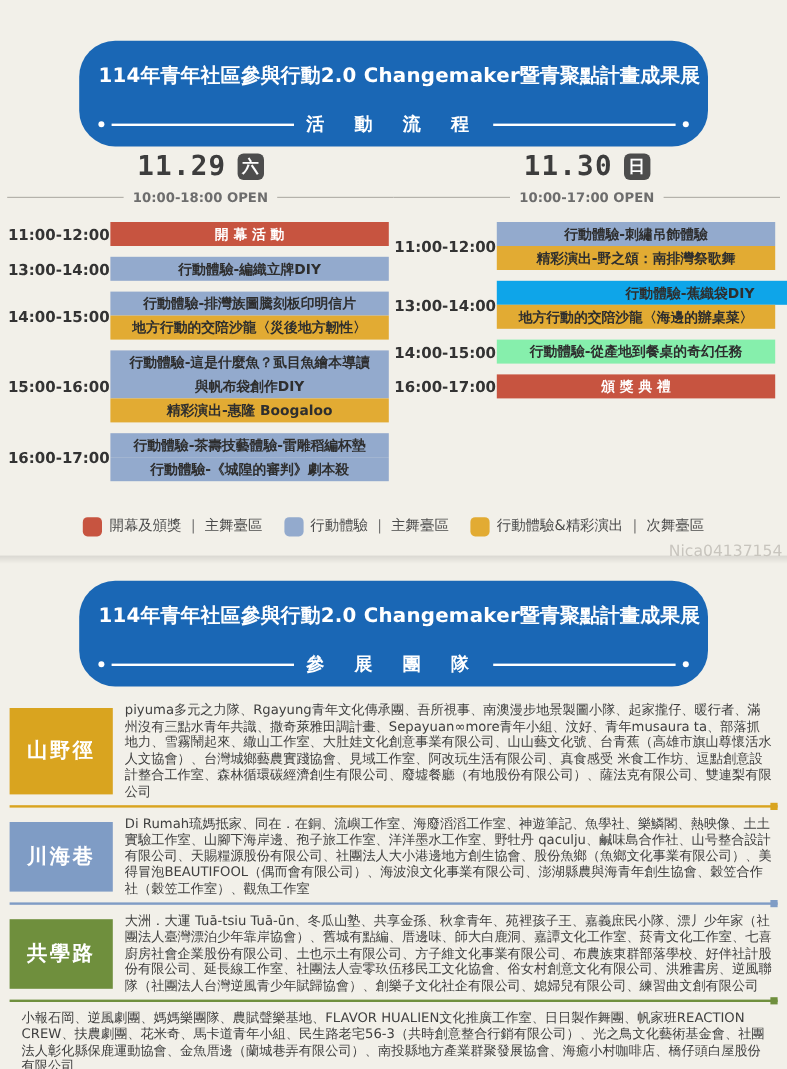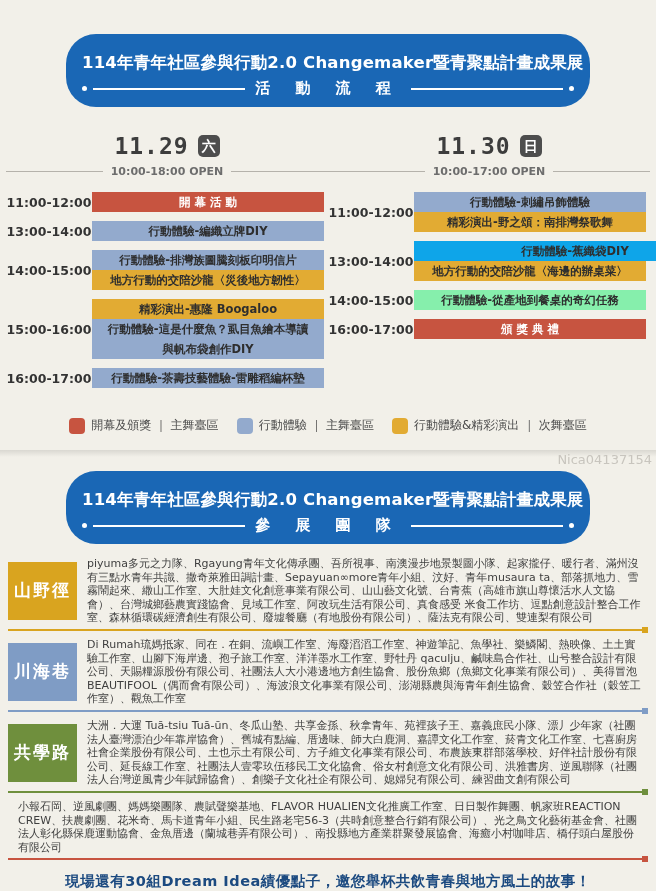--- a/index.html
+++ b/index.html
@@ -3,26 +3,26 @@
 <meta charset="utf-8">
 <style>
   html,body{margin:0;padding:0;}
   .page{position:relative;width:656px;height:891px;background:#f2f0e9;overflow:hidden;
         font-family:"DejaVu Sans","Liberation Sans",sans-serif;color:#333;}
   
   .pill{width:492px;margin:0 auto;background:#1a67b5;border-radius:30px;padding:18px 16px 9px;}
   .pill1{margin-top:34px;}
   .pill2{margin-top:14px;}
   .pill-title{color:#fff;font-weight:bold;font-size:16.5px;text-align:center;white-space:nowrap;letter-spacing:0.2px;}
-  .pill-sub{display:flex;align-items:center;margin-top:5px;}
+  .pill-sub{display:flex;align-items:center;margin-top:20px;}
   .pill-sub .dot{width:5px;height:5px;border-radius:50%;background:#fff;flex:none;}
   .pill-sub .rule{flex:1;height:2px;background:#fff;margin:0 6px;}
   .pill-sub .sub-text{color:#fff;font-weight:bold;font-size:15px;letter-spacing:10px;margin:0 4px;white-space:nowrap;}
   
-  .days{display:flex;padding:0 6px;margin-top:24px;}
+  .days{display:flex;padding:0 6px;margin-top:2px;}
   .day-col{flex:1;display:flex;flex-direction:column;}
   .date-row{display:flex;align-items:center;justify-content:center;height:30px;}
   .date-num{font-family:"DejaVu Sans Mono","Liberation Mono",monospace;font-weight:bold;font-size:23px;color:#3d3d3d;letter-spacing:1px;}
   .date-badge{display:inline-block;width:22px;height:22px;border-radius:5px;background:#4d4d4d;color:#fff;
               font-size:14px;font-weight:bold;line-height:22px;text-align:center;margin-left:9px;}
   .open-row{display:flex;align-items:center;margin-top:4px;}
   .open-row .rule{flex:1;height:1px;background:#b5b2ab;}
   .open-text{font-size:11px;font-weight:bold;color:#6d6d6d;margin:0 8px;white-space:nowrap;}
   
   .slots{margin-top:14px;}
@@ -37,21 +37,21 @@
   .legend-item{display:flex;align-items:center;}
   .legend-swatch{width:16px;height:16px;border-radius:4px;margin-right:6px;flex:none;}
   .legend-label{font-size:12px;color:#4a4a4a;white-space:nowrap;}
   
   .section-shadow{height:7px;margin-top:16px;background:linear-gradient(to bottom,rgba(0,0,0,0.10),rgba(0,0,0,0));}
   .watermark{position:absolute;top:452px;right:4px;font-size:13px;color:#c8c5be;}
   
   .teams{margin:12px 8px 0;}
   .team-block{margin-bottom:6px;}
   .team-flex{display:flex;align-items:stretch;}
-  .team-label{flex:none;width:69px;margin:6px 0;display:flex;align-items:center;justify-content:center;
+  .team-label{flex:none;width:86px;margin:6px 0;display:flex;align-items:center;justify-content:center;
               color:#fff;font-weight:bold;font-size:17px;letter-spacing:2px;white-space:nowrap;}
   .team-members{flex:1;padding:1px 4px 1px 10px;font-size:11px;line-height:13.6px;color:#3f3f3f;}
   .team-underline{height:2px;position:relative;margin-top:3px;}
   .team-underline .sq{position:absolute;right:0;top:-2px;width:6px;height:6px;background:inherit;}
   
   .footer{margin-top:12px;text-align:center;font-weight:bold;font-size:14.5px;color:#1c4a80;letter-spacing:0.5px;}
 </style>
 </head>
 <body>
 
@@ -103,34 +103,37 @@
                 <div class="bar-line">行動體驗-排灣族圖騰刻板印明信片</div>
               </div>
               <div class="bar yellow" style="background: rgb(226, 171, 51);">
                 <div class="bar-line">地方行動的交陪沙龍〈災後地方韌性〉</div>
               </div>
             </div>
           </div>
           <div class="slot">
             <div class="slot-time">15:00-16:00</div>
             <div class="slot-events">
-              <div class="bar yellow" style="background: rgb(226, 171, 51);">
-                <div class="bar-line">精彩演出-惠隆 Boogaloo</div>
-              </div>
               <div class="bar blue" style="background: rgb(147, 170, 205);">
                 <div class="bar-line">行動體驗-這是什麼魚？虱目魚繪本導讀</div>
                 <div class="bar-line">與帆布袋創作DIY</div>
               </div>
+              <div class="bar yellow" style="background: rgb(226, 171, 51);">
+                <div class="bar-line">精彩演出-惠隆 Boogaloo</div>
+              </div>
             </div>
           </div>
           <div class="slot">
             <div class="slot-time">16:00-17:00</div>
             <div class="slot-events">
               <div class="bar blue" style="background: rgb(147, 170, 205);">
                 <div class="bar-line">行動體驗-茶壽技藝體驗-雷雕稻編杯墊</div>
+              </div>
+              <div class="bar blue" style="background: rgb(147, 170, 205);">
+                <div class="bar-line">行動體驗-《城隍的審判》劇本殺</div>
               </div>
             </div>
           </div>
         </div>
       </div>
       <div class="day-col">
         <div class="date-row">
           <span class="date-num">11.30</span>
           <span class="date-badge">日</span>
         </div>

